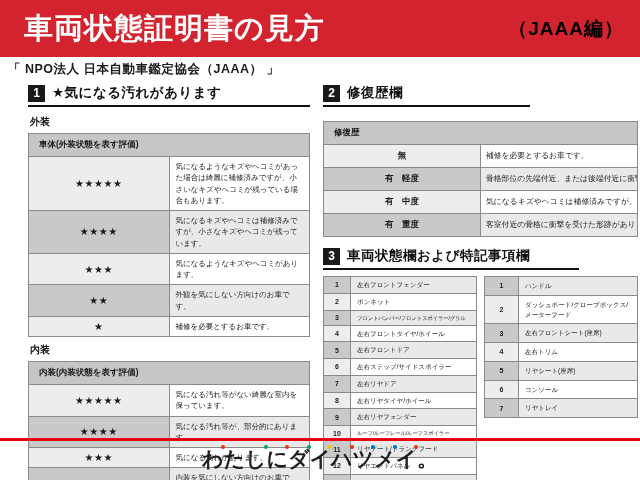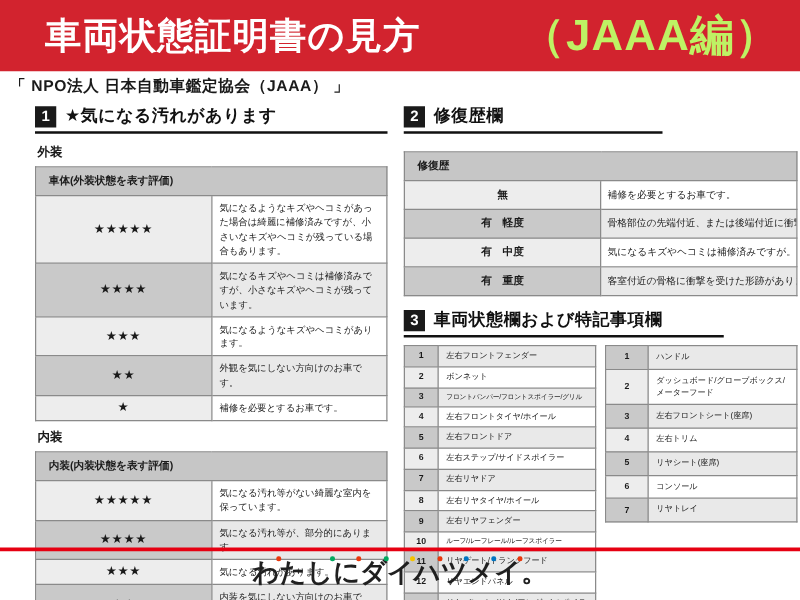--- a/index.html
+++ b/index.html
@@ -1,22 +1,22 @@
 <!DOCTYPE html>
 <html lang="ja"><head>
 <meta charset="utf-8">
 <style>
   html,body{margin:0;padding:0;}
   body{width:640px;height:480px;background:#fff;font-family:"Liberation Sans","DejaVu Sans",sans-serif;-webkit-font-smoothing:antialiased;}
   .page{position:relative;width:640px;height:480px;background:#fff;overflow:hidden;}
 
   
-  .topbar{position:absolute;top:0;left:0;right:0;height:57px;background:#d2232e;display:flex;align-items:center;justify-content:space-between;padding:0 16px 0 36px;box-sizing:border-box;}
+  .topbar{position:absolute;top:0;left:0;right:0;height:57px;background:#d2232e;display:flex;align-items:center;justify-content:space-between;padding:0 16px 0 24px;box-sizing:border-box;}
   .topbar .title{color:#fff;font-size:29px;font-weight:bold;letter-spacing:1px;margin:0;}
-  .topbar .edition{color:#bef264;font-size:35px;font-weight:bold;letter-spacing:1px;}
+  .topbar .edition{color:#000000;font-size:19px;font-weight:bold;letter-spacing:1px;}
 
   
   .subtitle{position:absolute;top:61px;left:8px;font-size:12.5px;font-weight:600;color:#1a1a1a;letter-spacing:.5px;}
 
   
   .col{position:absolute;top:84px;box-sizing:border-box;}
   .col-left{left:28px;width:282px;}
   .col-right{left:323px;width:315px;}
 
   

